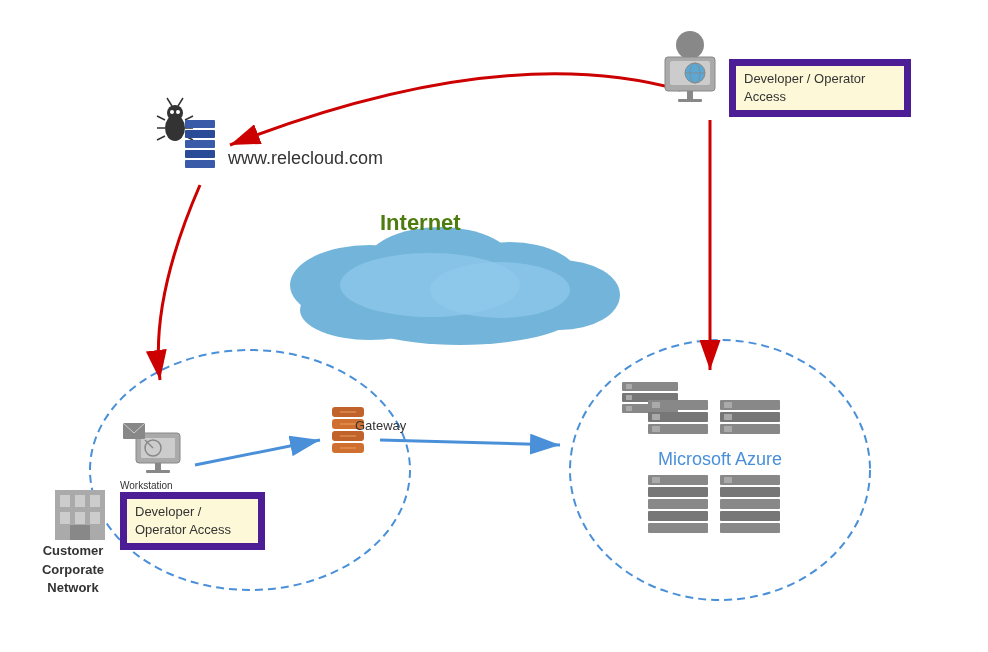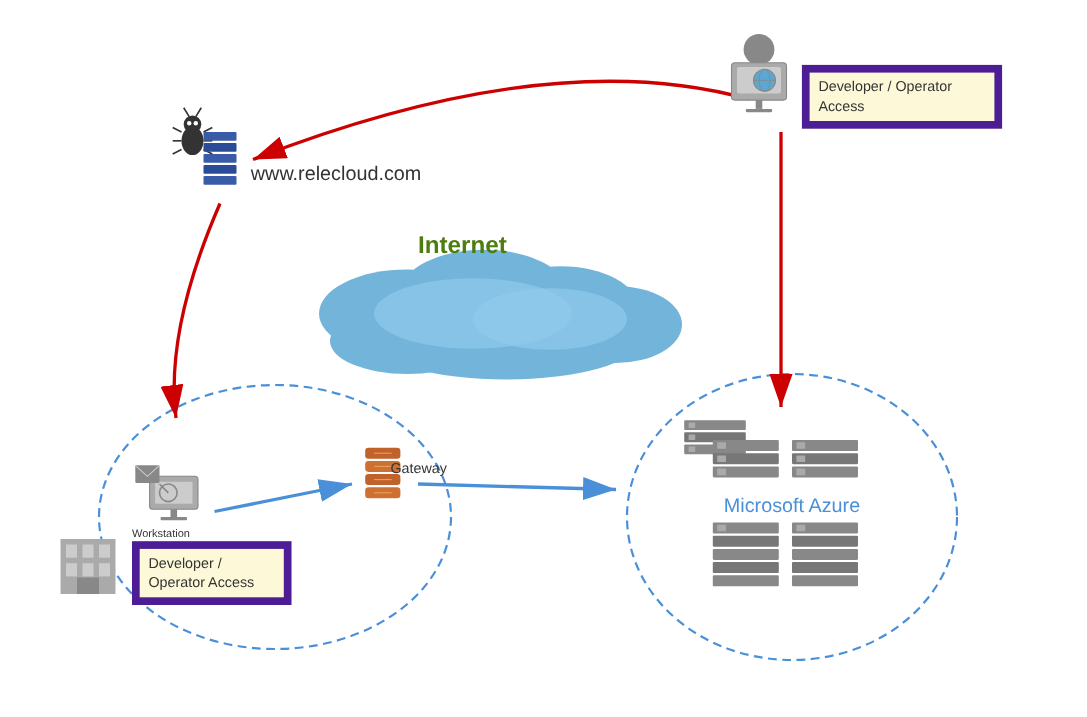--- a/index.html
+++ b/index.html
@@ -272,20 +272,25 @@
   <div class="internet-label">Internet</div>
 
   <div class="ms-azure-label">Microsoft Azure</div>
 
   <div class="www-label">www.relecloud.com</div>
 
   <div class="gateway-label">Gateway</div>
 
   <div class="workstation-label">Workstation</div>
 
+  <div class="corp-network-label" style="position:absolute; bottom:55px; left:28px; font-weight:bold; font-size:13px; text-align:center; width:90px; line-height:1.4; color:#333;">
+    <span>Customer</span><br>
+    <span>Corporate</span><br>
+    <span>Network</span>
+  </div>
 
   <div class="label-box" style="position:absolute; top:59px; left:729px; width:182px;">
     <span>Developer /
 Operator Access</span>
   </div>
 
 
   <div class="label-box" style="position:absolute; top:492px; left:120px; width:145px;">
     <span>Developer /
 Operator Access</span>

